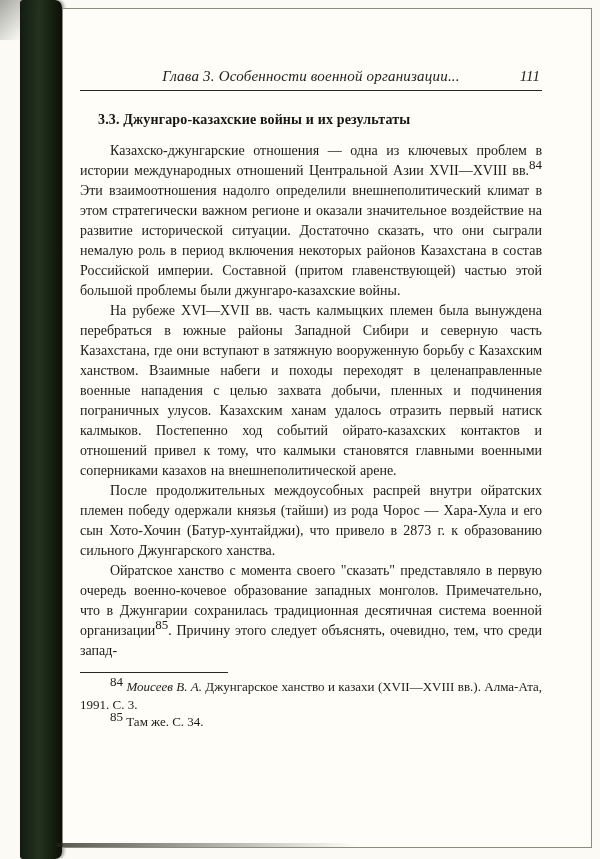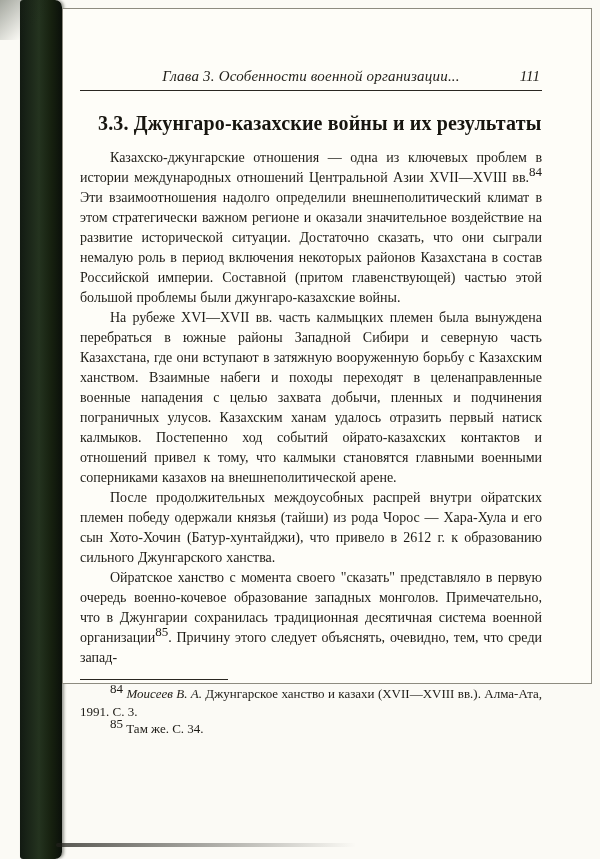--- a/index.html
+++ b/index.html
@@ -27,21 +27,21 @@
   .spine-top-wedge {
     position: absolute;
     left: 0; top: 0;
     width: 46px; height: 40px;
     background: linear-gradient(135deg, #1a241662 0%, rgba(27,36,20,0) 70%);
   }
   
   .page {
     position: absolute;
     left: 62px; top: 8px;
-    width: 530px; height: 676px;
+    width: 530px; height: 840px;
     background: #fefdf8;
     border: 1px solid #8d8b80;
     box-sizing: border-box;
   }
   .page-bottom-shadow {
     position: absolute;
     left: 56px; top: 843px;
     width: 300px; height: 4px;
     border-radius: 2px;
     background: linear-gradient(90deg, rgba(32,32,26,0.75), rgba(32,32,26,0));
@@ -64,21 +64,21 @@
   .running-title { letter-spacing: 0.2px; }
   .page-number {
     position: absolute;
     right: 2px; top: 0; margin-left: 32px;
   }
   .header-rule {
     border-bottom: 1.3px solid #2a2721;
     margin-top: 4px;
   }
   .section-heading {
-    font-size: 20px;
+    font-size: 14px;
     font-weight: bold;
     margin: 21px 0 13px 0;
     padding-left: 18px;
     letter-spacing: 0.15px;
     color: #17150f;
   }
   .body-text { }
   .para {
     margin: 0;
     font-size: 14px;
@@ -120,21 +120,21 @@
         <span class="running-title">Глава 3. Особенности военной организации...</span>
         <span class="page-number">111</span>
       </div>
       <div class="header-rule"></div>
 
       <h2 class="section-heading">3.3. Джунгаро-казахские войны и их результаты</h2>
 
       <div class="body-text" id="paragraphs">
           <p class="para"><span>Казахско-джунгарские отношения — одна из ключевых проблем в истории международных отношений Центральной Азии XVII—XVIII вв.</span><sup>84</sup><span> Эти взаимоотношения надолго определили внешнеполитический климат в этом стратегически важном регионе и оказали значительное воздействие на развитие исторической ситуации. Достаточно сказать, что они сыграли немалую роль в период включения некоторых районов Казахстана в состав Российской империи. Составной (притом главенствующей) частью этой большой проблемы были джунгаро-казахские войны.</span></p>
           <p class="para"><span>На рубеже XVI—XVII вв. часть калмыцких племен была вынуждена перебраться в южные районы Западной Сибири и северную часть Казахстана, где они вступают в затяжную вооруженную борьбу с Казахским ханством. Взаимные набеги и походы переходят в целенаправленные военные нападения с целью захвата добычи, пленных и подчинения пограничных улусов. Казахским ханам удалось отразить первый натиск калмыков. Постепенно ход событий ойрато-казахских контактов и отношений привел к тому, что калмыки становятся главными военными соперниками казахов на внешнеполитической арене.</span></p>
-          <p class="para"><span>После продолжительных междоусобных распрей внутри ойратских племен победу одержали князья (тайши) из рода Чорос — Хара-Хула и его сын Хото-Хочин (Батур-хунтайджи), что привело в 2612 г. к образованию сильного Джунгарского ханства.</span></p>
+          <p class="para"><span>После продолжительных междоусобных распрей внутри ойратских племен победу одержали князья (тайши) из рода Чорос — Хара-Хула и его сын Хото-Хочин (Батур-хунтайджи), что привело в 2873 г. к образованию сильного Джунгарского ханства.</span></p>
           <p class="para"><span>Ойратское ханство с момента своего "сказать" представляло в первую очередь военно-кочевое образование западных монголов. Примечательно, что в Джунгарии сохранилась традиционная десятичная система военной организации</span><sup>85</sup><span>. Причину этого следует объяснять, очевидно, тем, что среди запад-</span></p>
         </div>
 
       <div class="footnote-rule"></div>
       <div class="footnotes" id="footnotes">
           <p class="footnote"><sup>84</sup><span> </span><span class="it">Моисеев В. А.</span><span> Джунгарское ханство и казахи (XVII—XVIII вв.). Алма-Ата, 1991. С. 3.</span></p>
           <p class="footnote"><sup>85</sup><span> Там же. С. 34.</span></p>
         </div>
 
     </div>

